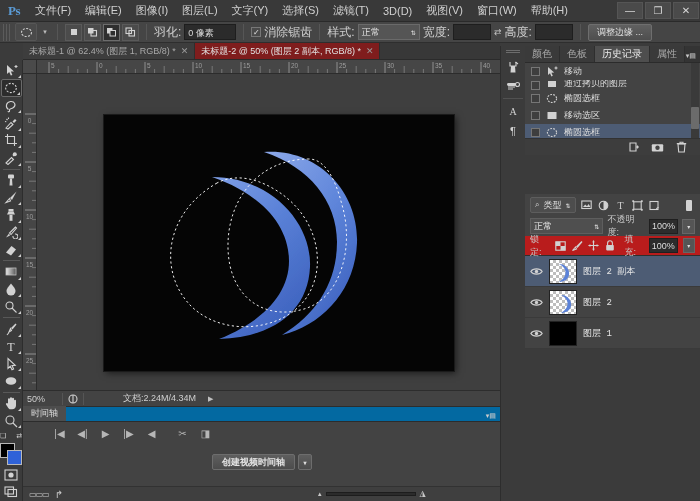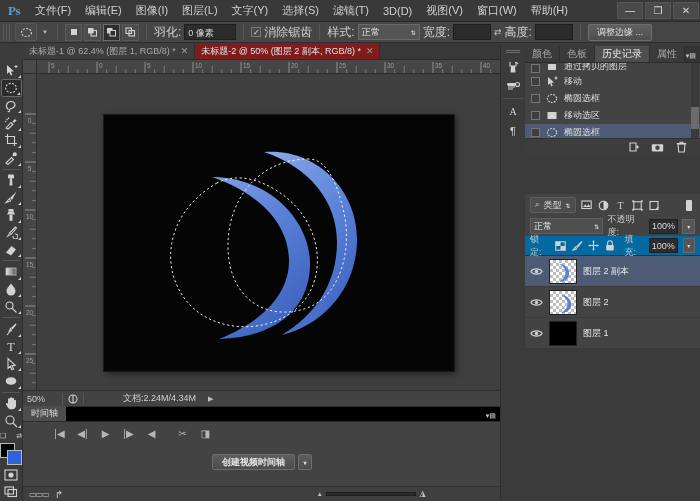--- a/index.html
+++ b/index.html
@@ -135,21 +135,21 @@
   .st-div { width:1px; height:12px; background:#333; border-right:1px solid #555; margin:0 3px;}
   .st-icon { width:14px; display:flex; align-items:center; justify-content:center; }
   .st-doc { padding-left:36px; }
   .st-arrow { font-size:7px; margin-left:12px; color:#c0c0c0; }
 
   
   .timeline {
     position:absolute; top:406px; left:23px; width:477px; height:95px;
     background:#434343; border-top:1px solid #2d2d2d;
   }
-  .tl-tabrow { height:15px; background:#000000; display:flex; align-items:flex-end; border-bottom:1px solid #2c2c2c;}
+  .tl-tabrow { height:15px; background:#0369a1; display:flex; align-items:flex-end; border-bottom:1px solid #2c2c2c;}
   .tl-tab { height:15px; padding:0 8px; background:#4d4d4d; font-size:9px; color:#dadada; display:flex; align-items:center;}
   .tl-menu { margin-left:auto; display:flex; align-items:center; gap:3px; padding:0 4px 1px 0; }
   .tl-controls { height:22px; display:flex; align-items:center; padding-left:30px; gap:10px; }
   .tl-btn { width:13px; height:13px; display:flex; align-items:center; justify-content:center; color:#b6b6b6;}
   .tl-body { position:relative; height:40px;font-weight:bold; }
   .tl-create {
     position:absolute; left:189px; top:10px; display:flex; align-items:center; gap:3px;
   }
   .tl-create-btn {
     background:linear-gradient(#5e5e5e,#4c4c4c); border:1px solid #6d6d6d; border-radius:2px;
@@ -206,34 +206,34 @@
   .lyr-filtic { width:12px;height:14px; display:flex;align-items:center;justify-content:center; color:#cfcfcf; font-size:9px;}
   .lyr-blend { height:20px; display:flex; align-items:center; gap:4px; padding:0 5px; background:#434343;}
   .blend-select {
     background:#4f4f4f; border:1px solid #5e5e5e; height:16px; width:75px;
     display:flex; align-items:center; justify-content:space-between; padding:0 3px;
     font-size:9px; color:#e8e8e8;
   }
   .num-box { background:#2c2c2c; border:1px solid #1f1f1f; height:15px; width:30px;
     display:flex; align-items:center; justify-content:center; font-size:9px; color:#dcdcdc;}
   .tiny-caret { width:13px;height:15px;background:#555;border:1px solid #666;display:flex;align-items:center;justify-content:center;font-size:6px;color:#ddd;}
-  .lyr-lock { height:20px; display:flex; align-items:center; gap:5px; padding:0 5px; background:#0369a1; border-bottom:1px solid #2f2f2f;}
+  .lyr-lock { height:20px; display:flex; align-items:center; gap:5px; padding:0 5px; background:#b91c1c; border-bottom:1px solid #2f2f2f;}
   .lock-ic { width:12px;height:13px;display:flex;align-items:center;justify-content:center;color:#d2d2d2;font-size:9px;}
 
   .lyr-list { background:#434343; }
   .lyr-row { height:31px; display:flex; align-items:center; gap:6px; padding-left:5px; border-bottom:1px solid #3a3a3a;}
   .lyr-row.selected { background:#4d5c74; }
   .lyr-eye { width:13px; display:flex; align-items:center; justify-content:center;}
   .lyr-thumb { width:28px; height:25px; border:1px solid #222; background:#fff; position:relative; overflow:hidden;}
   .checker { position:absolute; inset:0;
     background-image:
       linear-gradient(45deg,#bdbdbd 25%,transparent 25%,transparent 75%,#bdbdbd 75%),
       linear-gradient(45deg,#bdbdbd 25%,transparent 25%,transparent 75%,#bdbdbd 75%);
     background-size:6px 6px; background-position:0 0,3px 3px; background-color:#fff;}
-  .lyr-name { font-size:9px; color:#e6e6e6; }
+  .lyr-name { font-size:9px; color:#e6e6e6;font-family:Liberation Mono, monospace; }
   .lf-ic { width:13px;height:13px; display:flex;align-items:center;justify-content:center; color:#c6c6c6; font-size:10px;}
 
   svg { display:block; }
   .ico { stroke:#d2d2d2; fill:none; stroke-width:1.1; }
   .ico-f { fill:#d2d2d2; stroke:none; }
 </style>
 </head>
 <body>
 
 <div id="app">
@@ -716,38 +716,38 @@
       <div class="ptab">色板</div>
       <div class="ptab active">历史记录</div>
       <div class="ptab">属性</div>
       <div class="ptab-menu">
         <span style="font-size:7px;color:#c9c9c9;">▾▤</span>
       </div>
     </div>
 
     <div class="history">
       <div class="hist-list">
-        <div class="hist-row" style="height:10px;overflow:hidden;align-items:flex-end;">
-          <span class="hist-chk"></span>
-          <span class="hist-ic">
-            <svg width="11" height="10" viewBox="0 0 11 10">
-                <rect x="1" y="2" width="8" height="6" class="ico-f"></rect>
-              </svg>
-          </span>
-          <span>通过拷贝的图层</span>
-        </div>
         <div class="hist-row">
           <span class="hist-chk"></span>
           <span class="hist-ic">
             <svg width="12" height="11" viewBox="0 0 12 11">
                 <path d="M2 1 L2 9 L4 7.2 L5.4 10.4 L6.8 9.8 L5.4 6.8 L8.2 6.6 Z" class="ico-f"></path>
                 <path d="M8.5 2 h3 M10 0.6 v3" class="ico"></path>
               </svg>
           </span>
           <span>移动</span>
+        </div>
+        <div class="hist-row" style="height:10px;overflow:hidden;align-items:flex-end;">
+          <span class="hist-chk"></span>
+          <span class="hist-ic">
+            <svg width="11" height="10" viewBox="0 0 11 10">
+                <rect x="1" y="2" width="8" height="6" class="ico-f"></rect>
+              </svg>
+          </span>
+          <span>通过拷贝的图层</span>
         </div>
         <div class="hist-row">
           <span class="hist-chk"></span>
           <span class="hist-ic">
             <svg width="12" height="11" viewBox="0 0 12 11">
                 <ellipse cx="6" cy="5.5" rx="4.6" ry="4" class="ico" stroke-dasharray="1.8 1.2"></ellipse>
               </svg>
           </span>
           <span>椭圆选框</span>
         </div>

